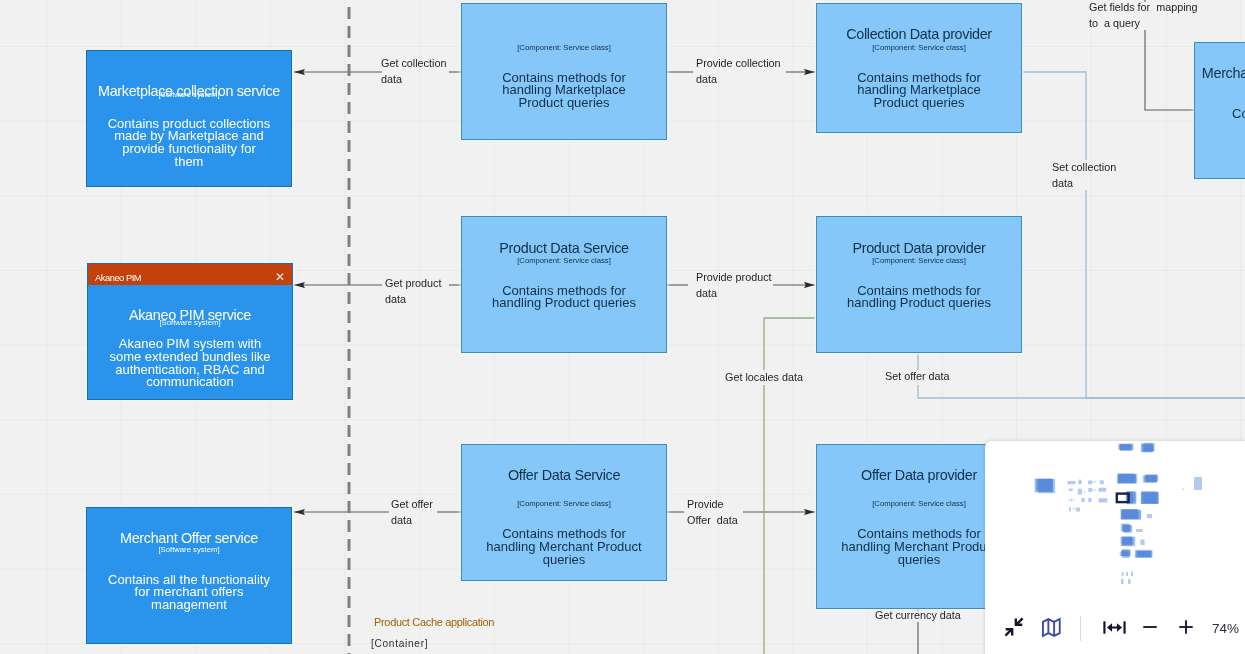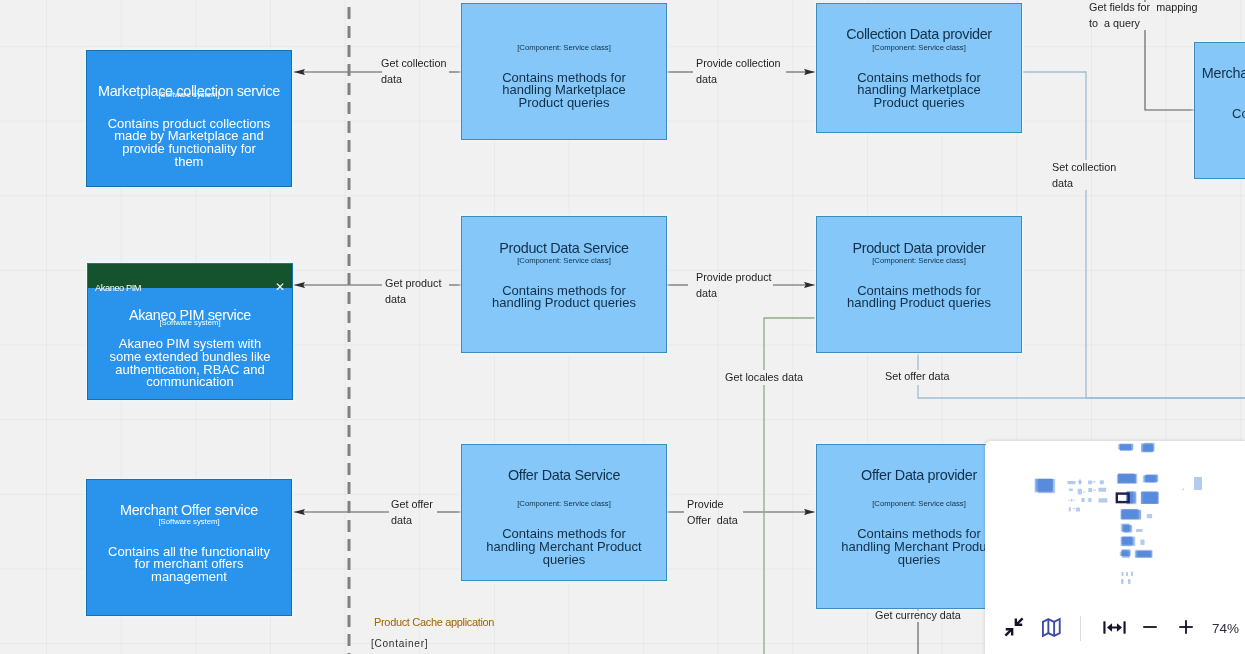--- a/index.html
+++ b/index.html
@@ -13,21 +13,21 @@
     background-size:74.65px 74.65px;
     background-position:46px 46px;
   }
   svg.edges{position:absolute;left:0;top:0;width:1245px;height:654px;overflow:visible;}
   .node{position:absolute;box-sizing:border-box;font-family:"Liberation Sans",sans-serif;}
   .sys{background:#2a93ec;border:1px solid #1371b4;color:#fff;box-shadow:0 0 3px 1px rgba(240,252,255,0.85);margin-top:47px;}
   .comp{background:#84c7f8;border:1px solid #3d8cbe;color:#12304a;box-shadow:0 0 3px 1px rgba(240,252,255,0.85);}
   .n-title{position:absolute;left:-60px;right:-60px;text-align:center;font-size:14.4px;letter-spacing:-0.33px;line-height:16px;font-weight:400;white-space:nowrap;}
   .n-sub{position:absolute;left:-40px;right:-40px;text-align:center;font-size:7.7px;line-height:9px;white-space:nowrap;}
   .n-desc{position:absolute;left:19px;right:19px;text-align:center;font-size:13px;line-height:12.6px;}
-  .tip-bar{position:absolute;left:0;top:0;right:0;height:21px;background:#14532d;color:#fff;font-size:9.3px;letter-spacing:-0.45px;line-height:24px;padding:12px 7px;box-sizing:border-box;}
+  .tip-bar{position:absolute;left:0;top:0;right:0;height:21px;background:#c2410c;color:#fff;font-size:9.3px;letter-spacing:-0.45px;line-height:24px;padding:2px 7px;box-sizing:border-box;}
   .tip-x{float:right;font-size:12px;opacity:0.95;margin-right:0px;letter-spacing:0;line-height:23px;}
   .outline-panel{position:absolute;left:985px;top:441px;width:260px;height:261px;background:#fff;border-radius:6px 0 0 0;box-shadow:-1px -1px 3px rgba(0,0,0,0.10);overflow:hidden;}
   .outline-map{position:absolute;left:0;top:0;width:260px;height:170px;overflow:hidden;}
   .outline-toolbar{position:absolute;left:0;top:170px;width:260px;height:43px;}
   .otb{position:absolute;background:none;border:0;padding:0;margin:0;cursor:pointer;display:flex;align-items:center;justify-content:center;width:28px;height:28px;top:2px;}
   .otb-sep{position:absolute;width:1px;height:25px;background:#dadae2;top:5px;}
   .zoom-val{position:absolute;font-family:"Liberation Sans",sans-serif;font-size:13.5px;color:#2b2b40;top:10px;}
   .lbl{position:absolute;font-family:"Liberation Sans",sans-serif;font-size:10.8px;line-height:15.7px;color:#1f1f1f;white-space:pre;}
 </style>
 </head>
@@ -104,21 +104,21 @@
     <div class="n-sub" style="top:39.0px;">[Component: Service class]</div>
     <div class="n-desc" style="top:67.6px;">Contains methods for handling Product queries</div>
   </div>
 
   <div class="node comp" style="left:816px;top:216px;width:206px;height:137px;">
     <div class="n-title" style="top:22.5px;">Product Data provider</div>
     <div class="n-sub" style="top:39.0px;">[Component: Service class]</div>
     <div class="n-desc" style="top:67.6px;">Contains methods for handling Product queries</div>
   </div>
 
-  <div class="node sys" style="left:86px;top:432px;width:206px;height:137px;">
+  <div class="node sys" style="left:86px;top:460px;width:206px;height:137px;">
     <div class="n-title" style="top:22.2px;">Merchant Offer service</div>
     <div class="n-sub" style="top:37.3px;">[Software system]</div>
     <div class="n-desc" style="top:65.9px;">Contains all the functionality for merchant offers management</div>
   </div>
 
   <div class="node comp" style="left:461px;top:444px;width:206px;height:137px;">
     <div class="n-title" style="top:22.2px;">Offer Data Service</div>
     <div class="n-sub" style="top:54.3px;">[Component: Service class]</div>
     <div class="n-desc" style="top:83.4px;">Contains methods for handling Merchant Product queries</div>
   </div>

